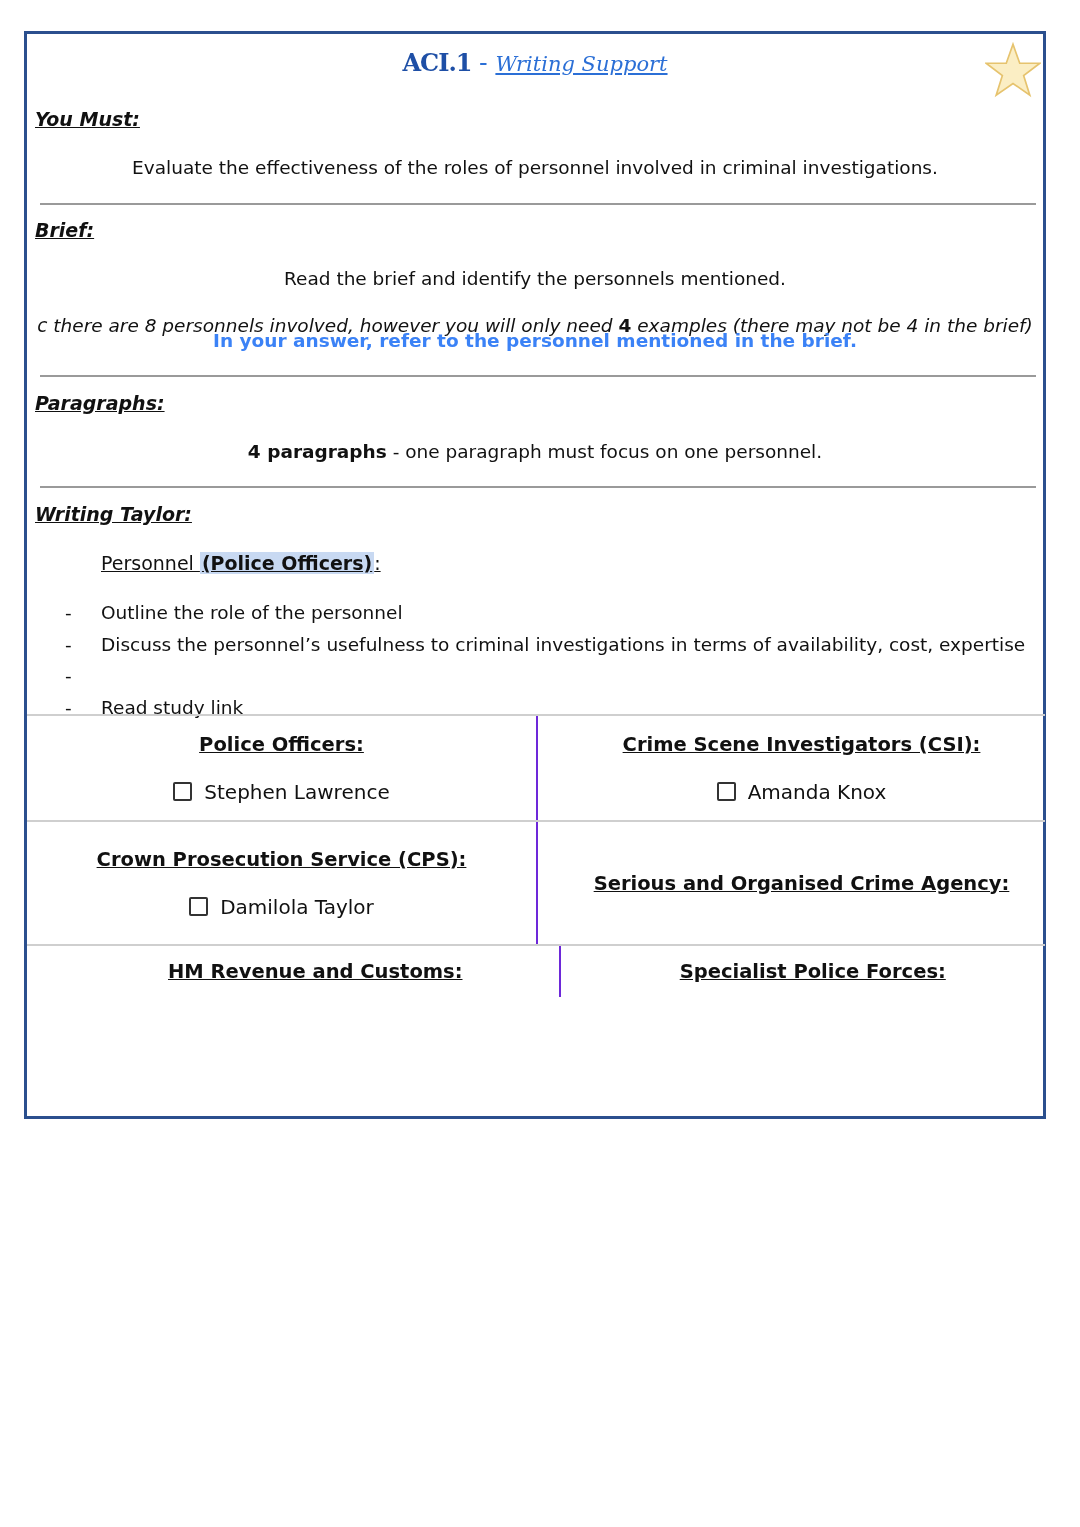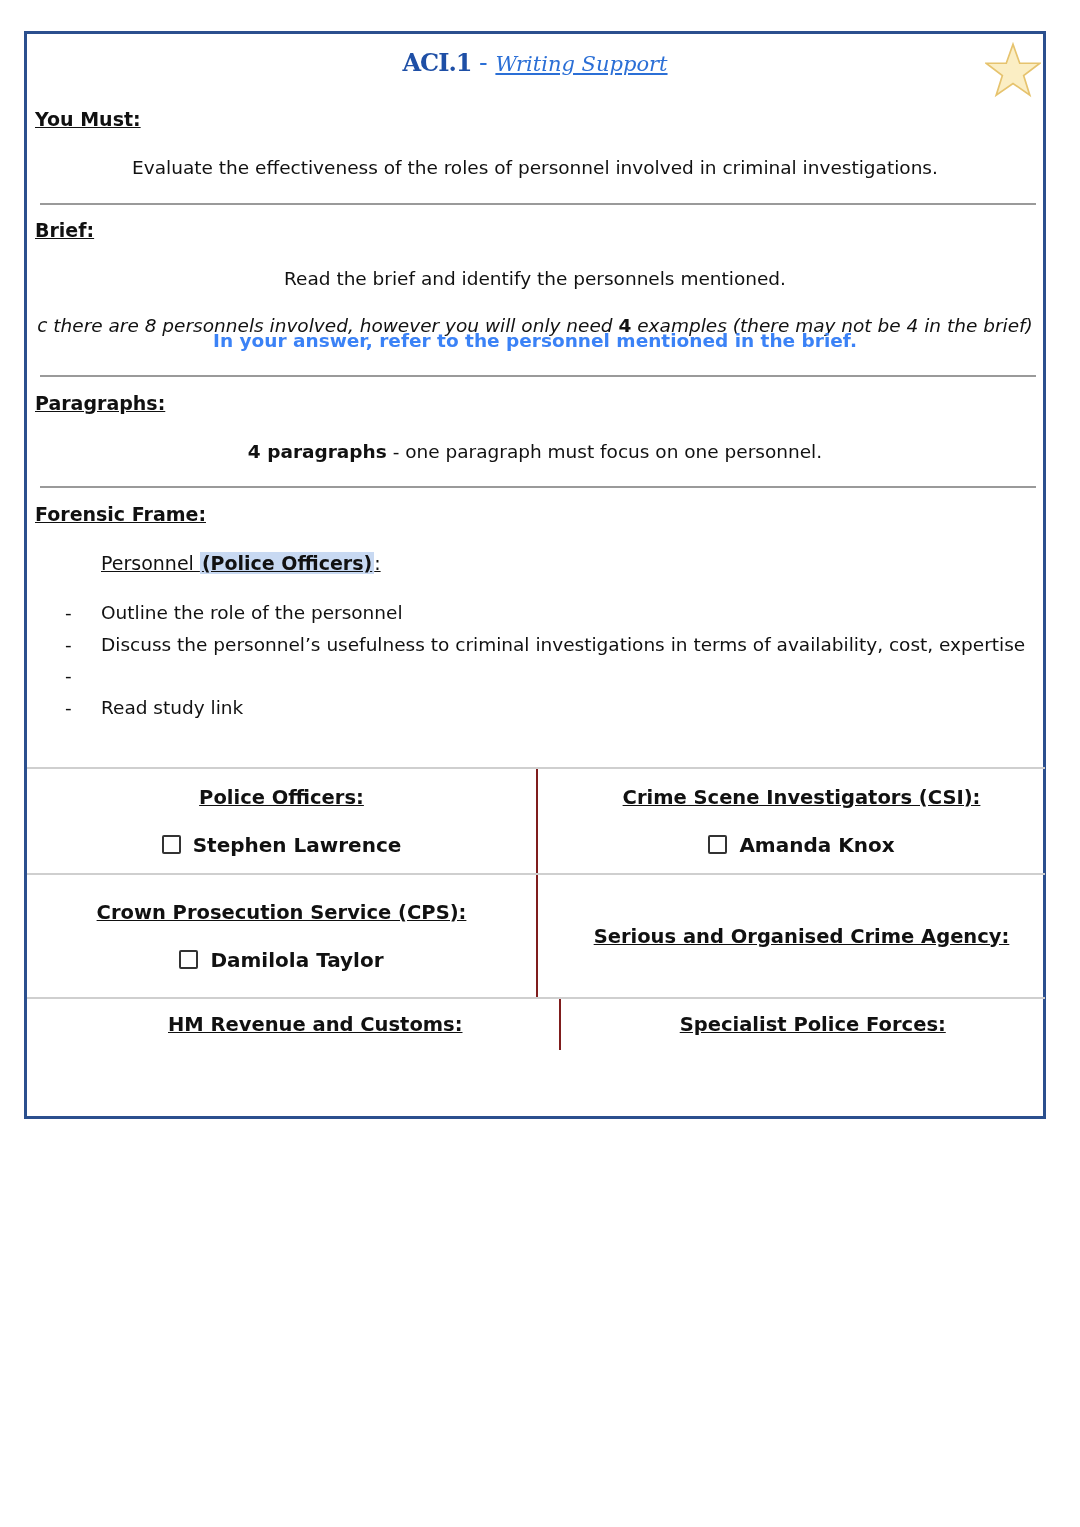--- a/index.html
+++ b/index.html
@@ -3,36 +3,36 @@
 <meta charset="utf-8">
 <style>
   html, body { margin:0; padding:0; background:#ffffff; }
   body { width:1080px; height:1527px; position:relative; font-family:"DejaVu Sans", sans-serif; color:#111; }
   .frame { position:absolute; left:24px; top:31px; width:1022px; height:1088px; border:3px solid #2b4f8e; box-sizing:border-box; }
   .title { position:absolute; left:0; top:14px; width:100%; text-align:center; font-size:24px; }
   .title .code { font-family:"DejaVu Serif", serif; font-weight:bold; color:#1e4fa6; letter-spacing:-1px; }
   .title .dash { color:#2b6fd6; }
   .title .sub { font-family:"DejaVu Serif", serif; font-style:italic; color:#2b6fd6; text-decoration:underline; font-size:21px; }
   .star { position:absolute; right:2px; top:8px; width:56px; height:56px; }
-  .label { position:absolute; left:8px; font-size:19px; font-weight:bold; text-decoration:underline; }
+  .label { position:absolute; left:8px; font-size:19px; font-weight:bold; text-decoration:underline;font-style:italic; }
   .center { position:absolute; left:0; width:100%; text-align:center; font-size:18.5px; }
   .rule { position:absolute; left:13px; width:996px; height:2px; background:#9a9a9a; }
   .green { color:#3b82f6; font-weight:bold; }
   .personnel { position:absolute; left:74px; top:518px; font-size:19px; text-decoration:underline; }
   .hl { background:#c8d9f2; font-weight:bold; padding:0 2px; }
   .bullets { position:absolute; left:38px; top:563px; font-size:18.5px; line-height:31.5px; }
   .bullets .b { display:flex; }
   .bullets .d { width:36px; }
-  .grid { position:absolute; left:0; top:733px; width:1018px; border-top:2px solid #cfcfcf; }
+  .grid { position:absolute; left:0; top:680px; width:1018px; border-top:2px solid #cfcfcf; }
   .row { display:flex; border-bottom:2px solid #cfcfcf; }
   .row:last-child { border-bottom:none;margin-left:45px; }
   .cell { width:50%; text-align:center; box-sizing:border-box; display:flex; flex-direction:column; justify-content:center; align-items:center; }
-  .cell + .cell { border-left:2px solid #7f1d1d;padding-left:20px; }
+  .cell + .cell { border-left:2px solid #6d28d9;padding-left:20px; }
   .cell .h { font-size:19.5px; font-weight:bold; text-decoration:underline; }
-  .cell .c { font-size:20px; margin-top:24px; display:flex; align-items:center;font-weight:bold; }
+  .cell .c { font-size:20px; margin-top:24px; display:flex; align-items:center; }
   .box { width:15px; height:15px; border:2px solid #333; border-radius:2px; margin-right:12px; display:inline-block; }
 </style>
 </head>
 <body>
 
 <div class="frame">
   <div class="title">
     <span class="code">ACI.1</span><span class="dash"> - </span><span class="sub">Writing Support</span>
   </div>
   <svg class="star" viewBox="0 0 100 100">
@@ -50,21 +50,21 @@
   </div>
   <div class="center green" style="top:296px">In your answer, refer to the personnel mentioned in the brief.</div>
   <div class="rule" style="top:341px"></div>
 
   <div class="label" style="top:358px">Paragraphs:</div>
   <div class="center" style="top:407px">
     <b>4 paragraphs</b><span> - one paragraph must focus on one personnel.</span>
   </div>
   <div class="rule" style="top:452px"></div>
 
-  <div class="label" style="top:469px">Forensic Frame:</div>
+  <div class="label" style="top:469px">Writing Taylor:</div>
   <div class="personnel">
     <span>Personnel </span><span class="hl">(Police Officers)</span><span>:</span>
   </div>
   <div class="bullets">
     <div class="b">
         <span class="d">-</span>
         <span>Outline the role of the personnel</span>
       </div>
     <div class="b">
         <span class="d">-</span>

